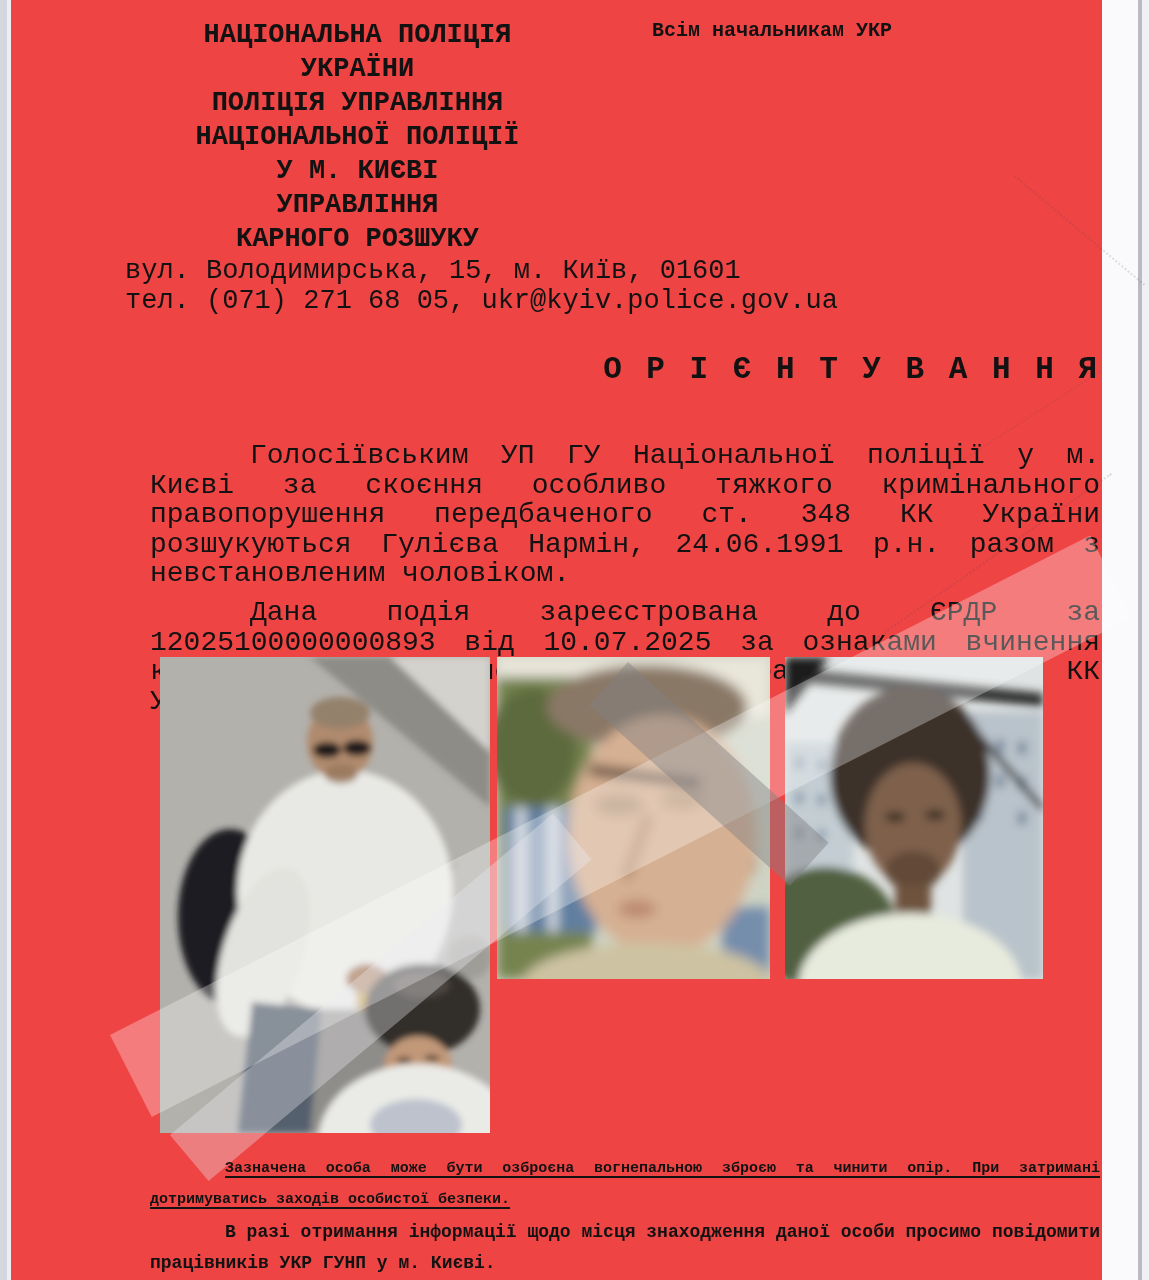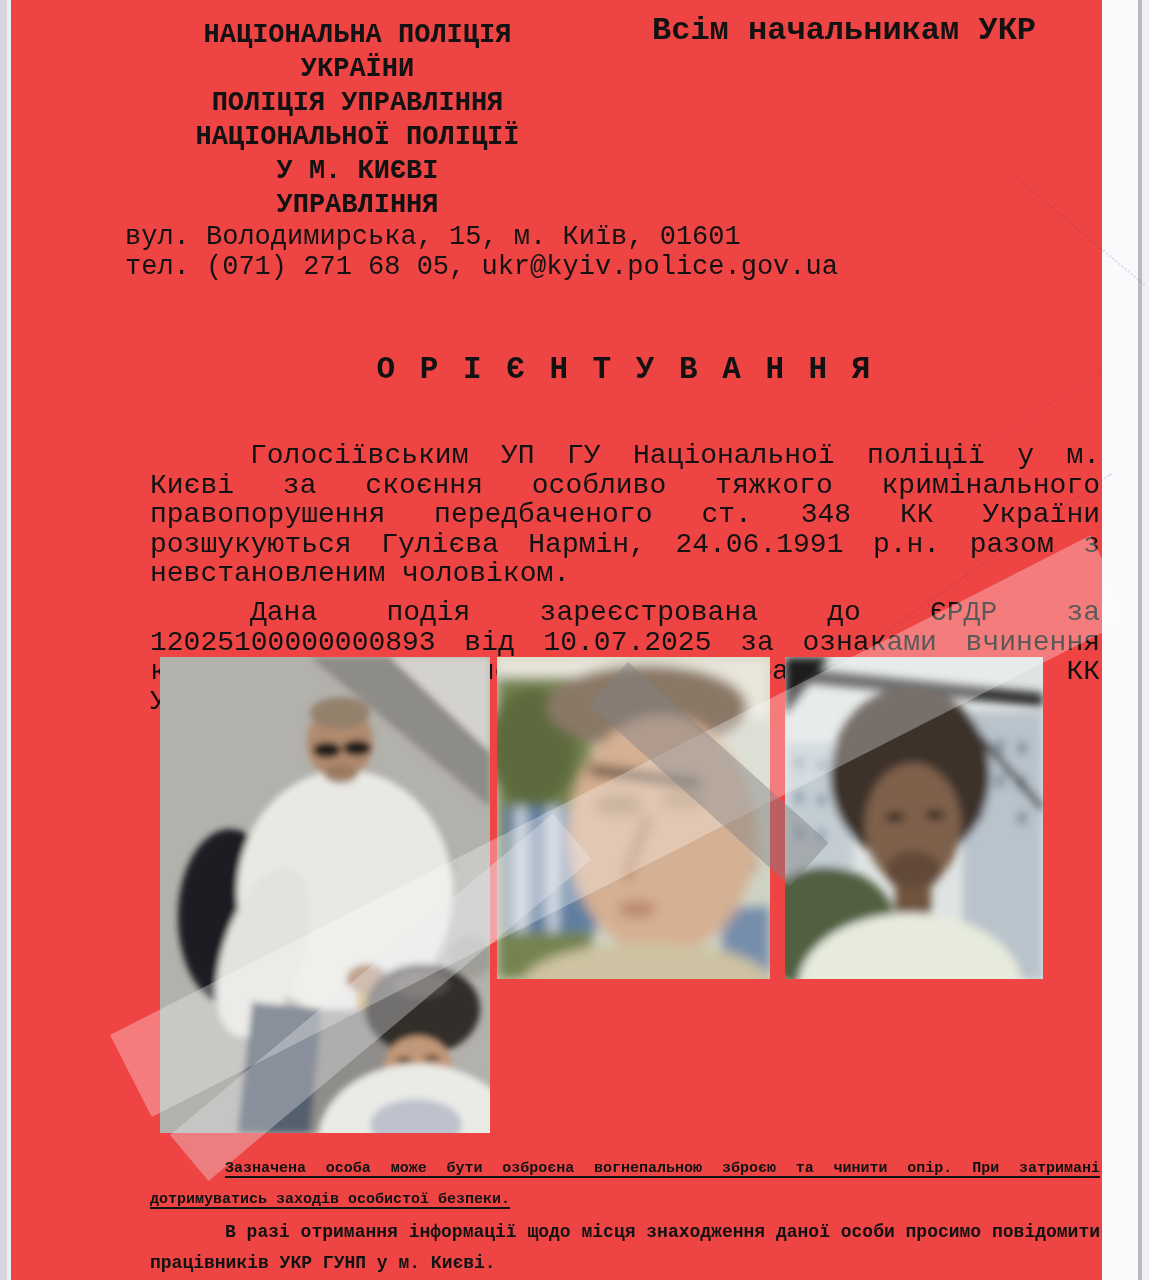--- a/index.html
+++ b/index.html
@@ -10,23 +10,23 @@
   .edge-left-fade{left:7px;width:4px;background:#edeef2;}
   .edge-right-pale{left:1102px;width:36px;background:#fafafc;}
   .edge-right-line{left:1138px;width:4px;background:#b9bac3;}
   .edge-right-strip{left:1142px;width:7px;background:#f0f1f5;}
 
   .org-block{position:absolute;left:125px;top:18px;width:465px;text-align:center;}
   .org-line{font-weight:bold;font-size:27px;line-height:34px;white-space:nowrap;}
   .org-contact{font-weight:normal;font-size:27px;line-height:30px;white-space:nowrap;}
 
   .addressee{position:absolute;left:652px;top:14px;width:410px;}
-  .addressee-line{font-weight:bold;font-size:32px;line-height:33px;white-space:nowrap;}
+  .addressee-line{font-weight:bold;font-size:20px;line-height:33px;white-space:nowrap;}
 
-  .doc-title{position:absolute;left:150px;top:352px;width:950px;text-align:center;
+  .doc-title{position:absolute;left:150px;top:352px;width:950px;text-align:right;
              font-weight:bold;font-size:31px;letter-spacing:3px;}
 
   .para{position:absolute;left:150px;width:950px;text-align:justify;
         font-size:28px;line-height:29.5px;}
   .para-1{top:441px;text-indent:100px;}
   .para-2{top:563px;text-indent:100px;margin-top:35px;}
   .para-warning{top:1153px;text-indent:75px;font-weight:bold;font-size:15px;line-height:31px;
                 text-decoration:underline;text-decoration-thickness:2px;text-underline-offset:4px;}
   .para-request{top:1217px;text-indent:75px;font-weight:bold;font-size:18px;line-height:31px;}
 
@@ -58,20 +58,21 @@
   <div class="edge edge-right-line"></div>
   <div class="edge edge-right-strip"></div>
 
   <div class="org-block">
     <div class="org-line">НАЦІОНАЛЬНА ПОЛІЦІЯ</div>
     <div class="org-line">УКРАЇНИ</div>
     <div class="org-line">ПОЛІЦІЯ УПРАВЛІННЯ</div>
     <div class="org-line">НАЦІОНАЛЬНОЇ ПОЛІЦІЇ</div>
     <div class="org-line">У М. КИЄВІ</div>
     <div class="org-line">УПРАВЛІННЯ</div>
+    <div class="org-line">КАРНОГО РОЗШУКУ</div>
     <div class="org-contact">вул. Володимирська, 15, м. Київ, 01601</div>
     <div class="org-contact">тел. (071) 271 68 05, ukr@kyiv.police.gov.ua</div>
   </div>
 
   <div class="addressee">
     <div class="addressee-line">Всім начальникам УКР</div>
   </div>
 
   <div class="doc-title">О Р І Є Н Т У В А Н Н Я</div>
 

